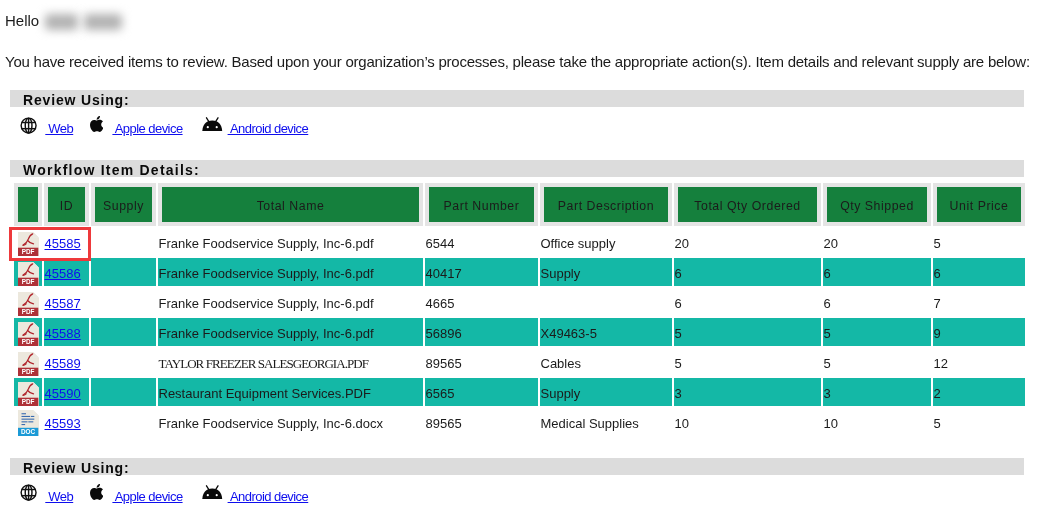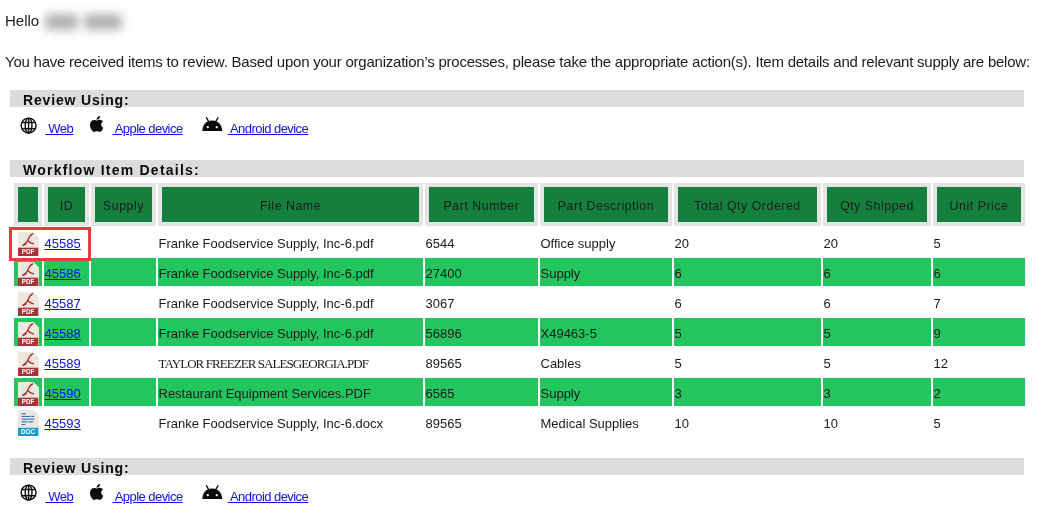--- a/index.html
+++ b/index.html
@@ -18,21 +18,21 @@
      font-size:12.3px;padding:2px 0 0 0;overflow:hidden;letter-spacing:0.55px;}
   td{padding:3.4px 0 0 0.5px;font-size:13px;color:#1b1b1b;overflow:hidden;vertical-align:middle;}
   tr.data{height:28px;}
   td.ic{text-align:center;padding:3.6px 0 0 0;vertical-align:top;}
   td.ic svg{display:block;margin:0 auto;}
   td.ic .iw{height:24.4px;overflow:visible;}
   tr.last td.ic{padding-top:1.9px;}
   tr.last td.ic .iw{height:26px;}
   a.id{color:#0e0eee;font-size:13px;text-decoration:underline;}
   .odd td{background:#fff;}
-  .even td{background:#22c55e;}
+  .even td{background:#14b8a6;}
   .redbox{position:absolute;left:9px;top:227px;width:82px;height:34px;
           border:3px solid #ee393b;box-sizing:border-box;}
 </style>
 </head>
 <body>
 
   <div class="abs txt" style="left:5px;top:13px;">Hello</div>
   <div class="abs" style="left:45px;top:14px;width:33px;height:16px;background:#b2b2b2;border-radius:4px;filter:blur(5px);"></div>
   <div class="abs" style="left:84px;top:14px;width:38px;height:16px;background:#b2b2b2;border-radius:4px;filter:blur(5px);"></div>
 
@@ -75,21 +75,21 @@
       <col style="width:132px">
       <col style="width:147px">
       <col style="width:108px">
       <col style="width:92px">
     </colgroup>
     <tbody>
       <tr style="height:43px;">
       <th></th>
         <th>ID</th>
         <th>Supply</th>
-        <th>File Name</th>
+        <th>Total Name</th>
         <th>Part Number</th>
       <th>Part Description</th>
         <th>Total Qty Ordered</th>
         <th>Qty Shipped</th>
         <th>Unit Price</th>
     </tr>
     <tr class="data odd">
         <td class="ic">
           <div class="iw">
             <svg width="21" height="25" viewBox="0 0 21 25">
@@ -124,21 +124,21 @@
               <path d="M9.6 8.5 C10.9 10.1 12.9 11.3 15.5 11.9" stroke="#b0232a" stroke-width="1.25" fill="none" stroke-linecap="round"></path>
               <path d="M8.2 11.9 C7 12.9 5.9 13.3 5.1 13.3" stroke="#b0232a" stroke-width="1.1" fill="none" stroke-linecap="round"></path>
               <rect x="0" y="15.7" width="20.3" height="8.3" fill="#ae3137"></rect>
               <text x="10.1" y="22.4" font-family="Liberation Sans,sans-serif" font-size="6.4" font-weight="bold" fill="#fff" text-anchor="middle">PDF</text>
             </svg>
           </div>
         </td>
         <td><a class="id">45586</a></td>
         <td></td>
         <td>Franke Foodservice Supply, Inc-6.pdf</td>
-        <td>27400</td>
+        <td>40417</td>
         <td>Supply</td>
         <td>6</td>
         <td>6</td>
         <td>6</td>
       </tr>
     <tr class="data odd">
         <td class="ic">
           <div class="iw">
             <svg width="21" height="25" viewBox="0 0 21 25">
               <path d="M0 0 H15.2 L21 5.8 V25 H0 Z" fill="#ece8dd"></path>
@@ -148,21 +148,21 @@
               <path d="M9.6 8.5 C10.9 10.1 12.9 11.3 15.5 11.9" stroke="#b0232a" stroke-width="1.25" fill="none" stroke-linecap="round"></path>
               <path d="M8.2 11.9 C7 12.9 5.9 13.3 5.1 13.3" stroke="#b0232a" stroke-width="1.1" fill="none" stroke-linecap="round"></path>
               <rect x="0" y="15.7" width="20.3" height="8.3" fill="#ae3137"></rect>
               <text x="10.1" y="22.4" font-family="Liberation Sans,sans-serif" font-size="6.4" font-weight="bold" fill="#fff" text-anchor="middle">PDF</text>
             </svg>
           </div>
         </td>
         <td><a class="id">45587</a></td>
         <td></td>
         <td>Franke Foodservice Supply, Inc-6.pdf</td>
-        <td>3067</td>
+        <td>4665</td>
         <td></td>
         <td>6</td>
         <td>6</td>
         <td>7</td>
       </tr>
     <tr class="data even">
         <td class="ic">
           <div class="iw">
             <svg width="21" height="25" viewBox="0 0 21 25">
               <path d="M0 0 H15.2 L21 5.8 V25 H0 Z" fill="#ece8dd"></path>

